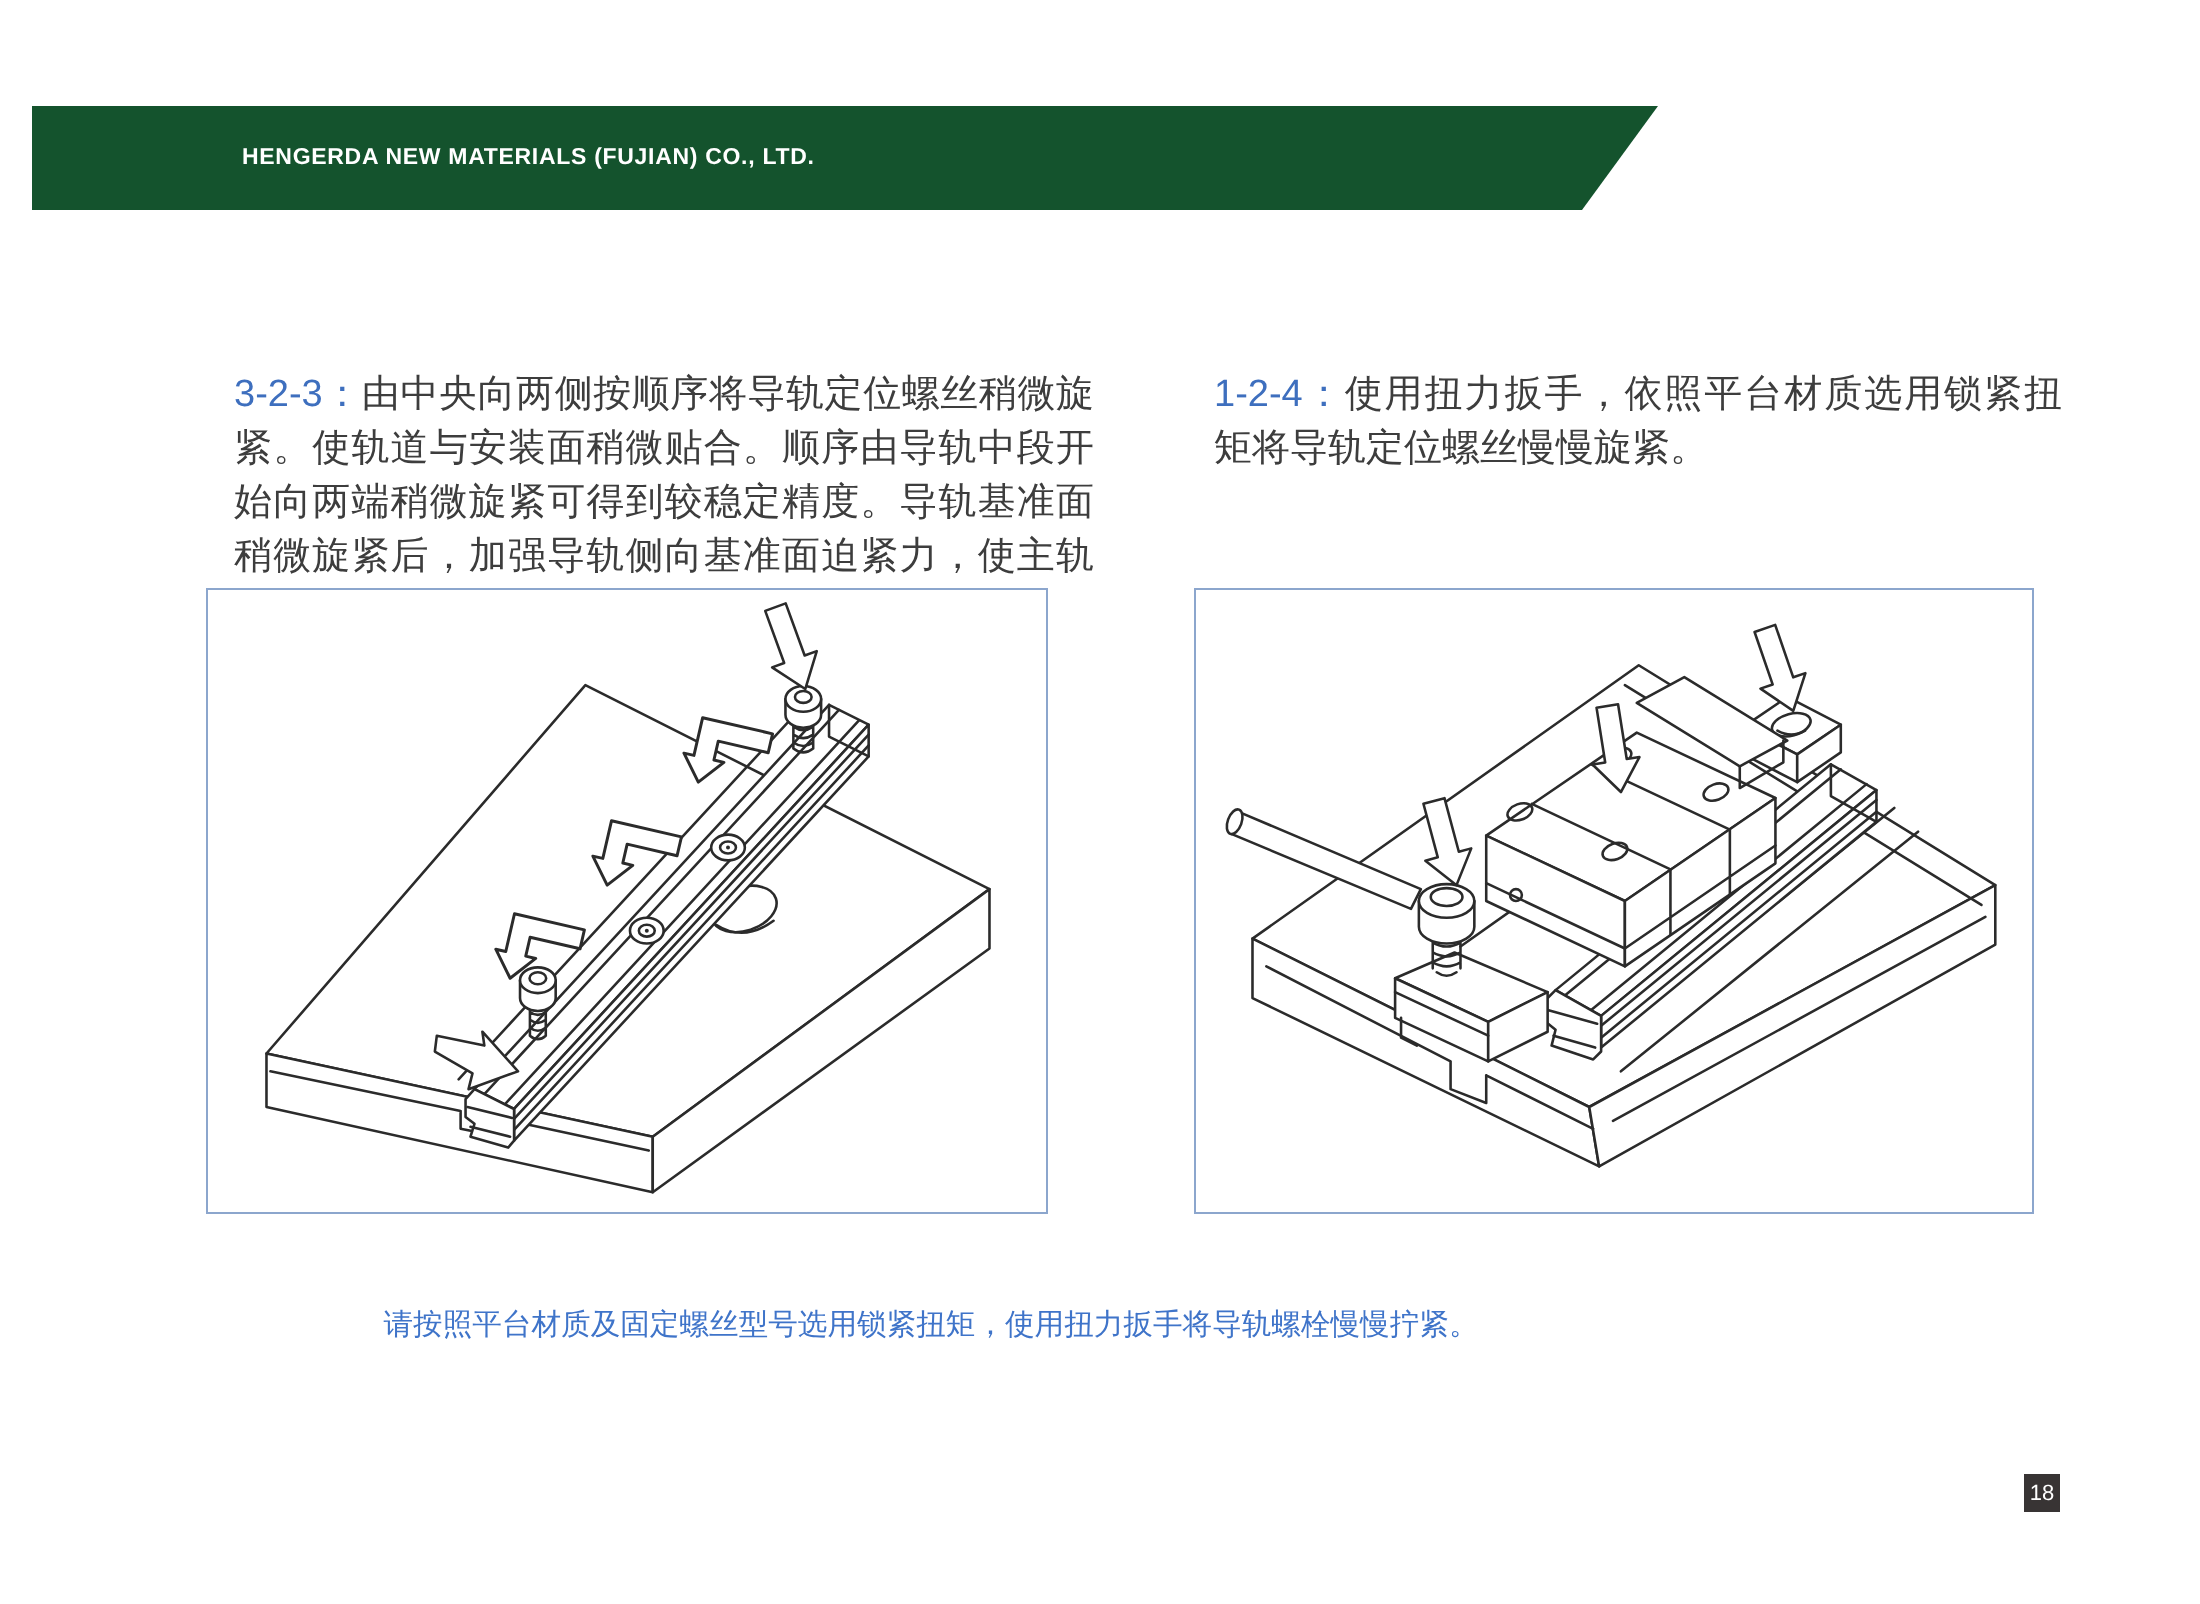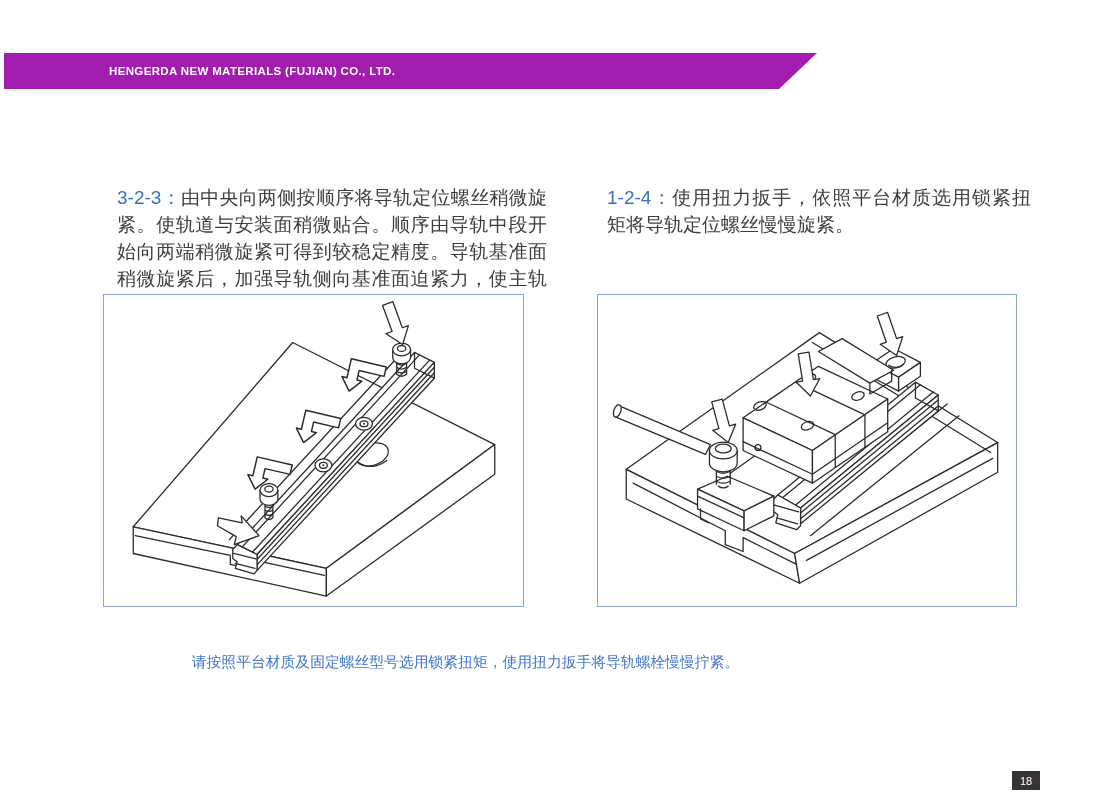--- a/index.html
+++ b/index.html
@@ -3,40 +3,40 @@
 <meta charset="utf-8">
 <style>
   html,body{margin:0;padding:0;background:#fff;}
   .page{position:relative;width:1100px;height:802px;background:#ffffff;overflow:hidden;
         font-family:"Liberation Sans","DejaVu Sans",sans-serif;}
   
   .bar-dark{position:absolute;left:0;top:54px;width:1092px;height:54px;background:#383434;
             border-bottom:2px solid #a9a6a6;box-sizing:content-box;}
   .section-title{position:absolute;top:0;right:77px;height:54px;display:flex;align-items:center;
             color:#ffffff;font-size:20px;font-weight:bold;letter-spacing:1px;}
-  .bar-blue{position:absolute;left:4px;top:53px;width:813px;height:36px;background:#a21caf;
+  .bar-blue{position:absolute;left:16px;top:53px;width:813px;height:52px;background:#14532d;
             clip-path:polygon(0 0,100% 0,calc(100% - 38px) 100%,0 100%);
             display:flex;align-items:center;}
   .company{color:#ffffff;font-size:11.5px;font-weight:bold;letter-spacing:.35px;padding-left:105px;}
   
   .para{position:absolute;top:172px;margin:12px;font-size:19px;line-height:27px;color:#3d3d3d;
         text-align:justify;}
   .para .lbl{color:#3e6fbe;}
   .para-left{left:105px;width:430px;}
   .para-right{left:595px;width:424px;}
   
   .fig{position:absolute;top:294px;border:1.5px solid #8ca6cd;background:#fff;box-sizing:border-box;}
   .fig-left{left:103px;width:421px;height:313px;}
   .fig-right{left:597px;width:420px;height:313px;}
   .fig svg{display:block;}
   
   .caption{position:absolute;top:653px;left:0;width:876px;box-sizing:border-box;padding-left:55px;
            text-align:center;color:#3f74c9;font-size:14.8px;}
-  .page-num{position:absolute;left:1012px;top:737px;width:28px;height:19px;background:#383434;
-            color:#ffffff;font-size:11px;display:flex;align-items:center;justify-content:center;margin-top:34px;}
+  .page-num{position:absolute;left:1012px;top:737px;width:18px;height:19px;background:#383434;
+            color:#ffffff;font-size:11px;display:flex;align-items:center;justify-content:center;}
 </style>
 </head>
 <body>
 
 <div class="page">
 
   <div class="bar-blue">
     <span class="company">HENGERDA NEW MATERIALS (FUJIAN) CO., LTD.</span>
   </div>
 

